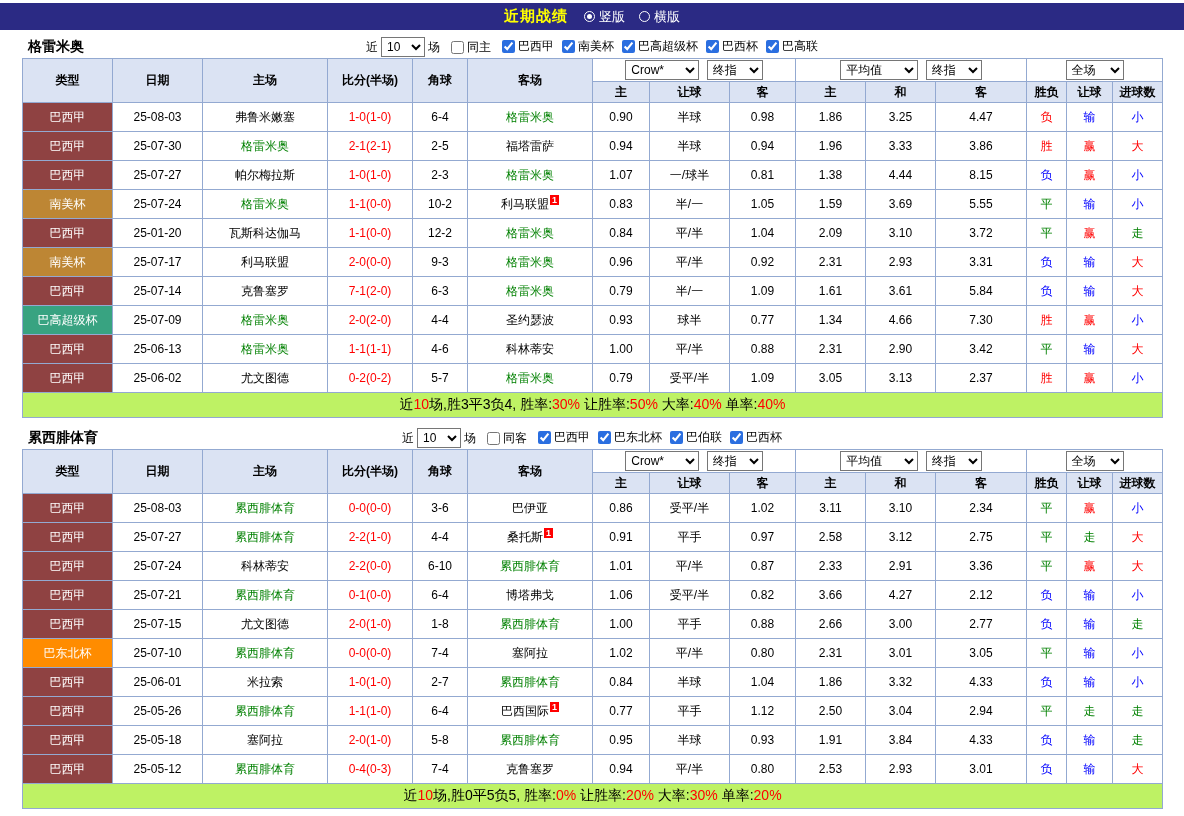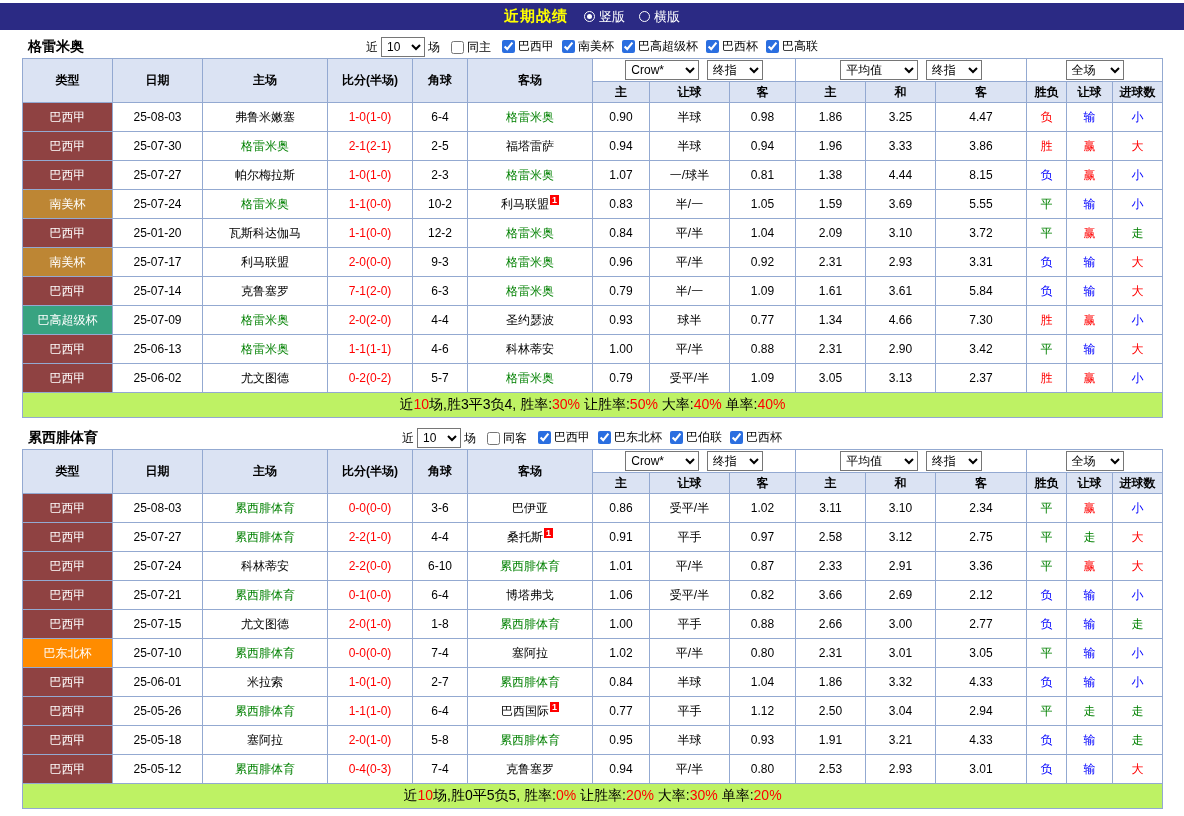--- a/index.html
+++ b/index.html
@@ -462,21 +462,21 @@
           <td class="league" style="background: rgb(143, 66, 66);">巴西甲</td>
           <td>25-07-21</td>
           <td><span style="color: rgb(0, 128, 0);">累西腓体育</span></td>
           <td class="score">0-1(0-0)</td>
           <td>6-4</td>
           <td><span>博塔弗戈</span></td>
           <td>1.06</td>
           <td>受平/半</td>
           <td>0.82</td>
           <td>3.66</td>
-          <td>2.69</td>
+          <td>4.27</td>
           <td>2.12</td>
           <td><span style="color: rgb(0, 0, 255);">负</span></td>
           <td><span style="color: rgb(0, 0, 255);">输</span></td>
           <td><span style="color: rgb(0, 0, 255);">小</span></td>
         </tr>
         <tr>
           <td class="league" style="background: rgb(143, 66, 66);">巴西甲</td>
           <td>25-07-15</td>
           <td><span>尤文图德</span></td>
           <td class="score">2-0(1-0)</td>
@@ -547,21 +547,21 @@
           <td class="league" style="background: rgb(143, 66, 66);">巴西甲</td>
           <td>25-05-18</td>
           <td><span>塞阿拉</span></td>
           <td class="score">2-0(1-0)</td>
           <td>5-8</td>
           <td><span style="color: rgb(0, 128, 0);">累西腓体育</span></td>
           <td>0.95</td>
           <td>半球</td>
           <td>0.93</td>
           <td>1.91</td>
-          <td>3.21</td>
+          <td>3.84</td>
           <td>4.33</td>
           <td><span style="color: rgb(0, 0, 255);">负</span></td>
           <td><span style="color: rgb(0, 0, 255);">输</span></td>
           <td><span style="color: rgb(0, 128, 0);">走</span></td>
         </tr>
         <tr>
           <td class="league" style="background: rgb(143, 66, 66);">巴西甲</td>
           <td>25-05-12</td>
           <td><span style="color: rgb(0, 128, 0);">累西腓体育</span></td>
           <td class="score">0-4(0-3)</td>

